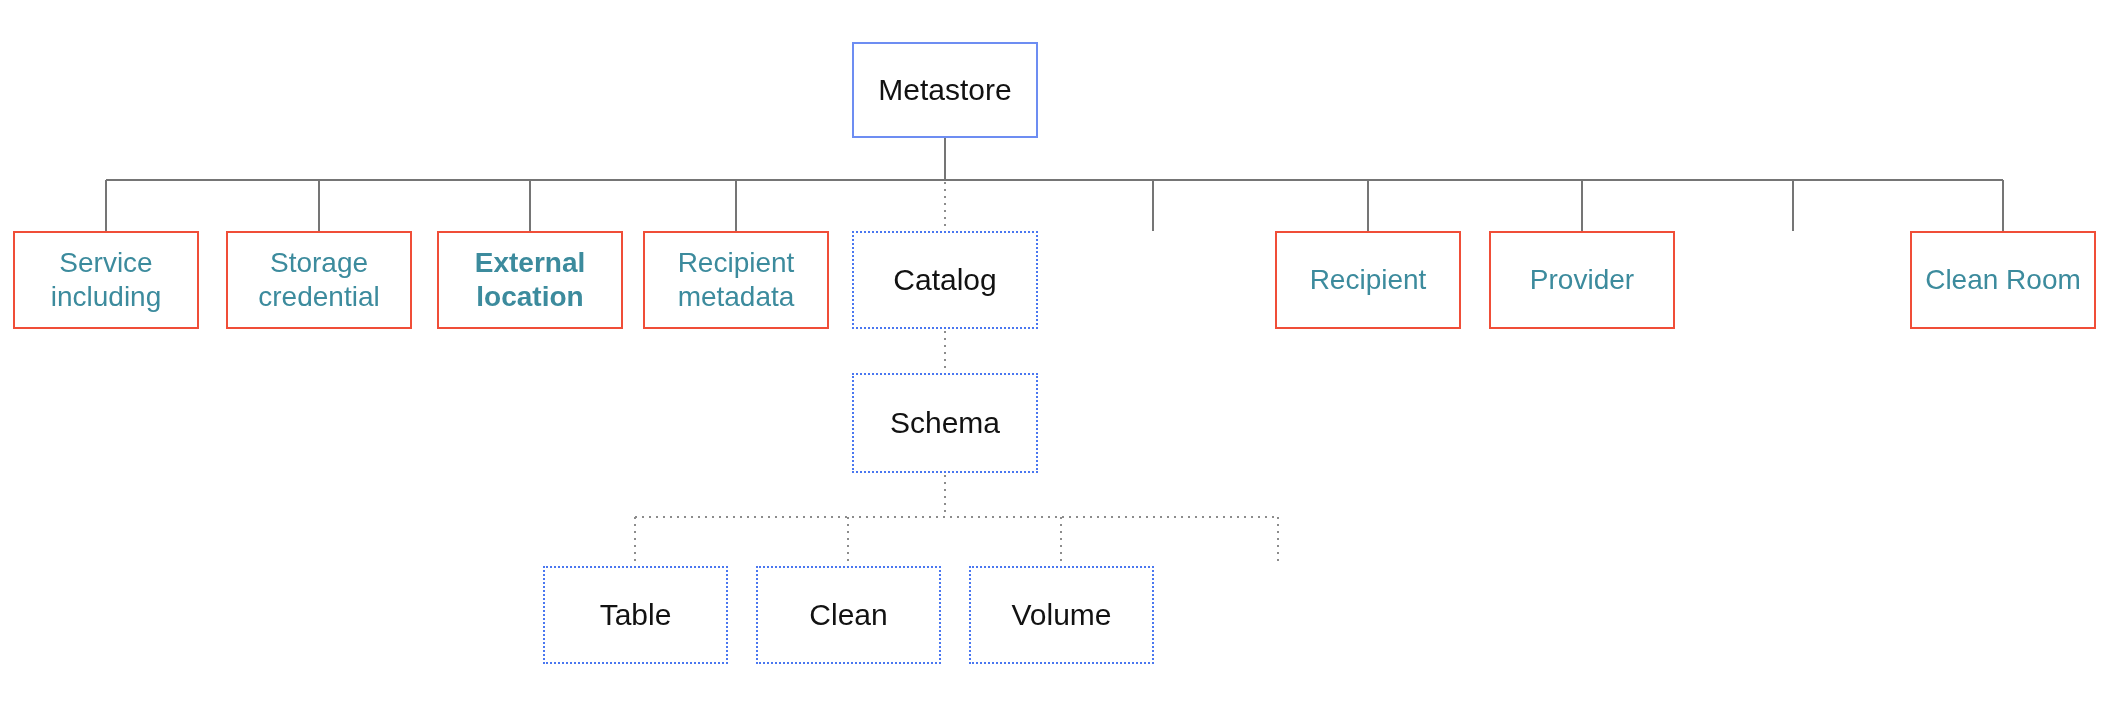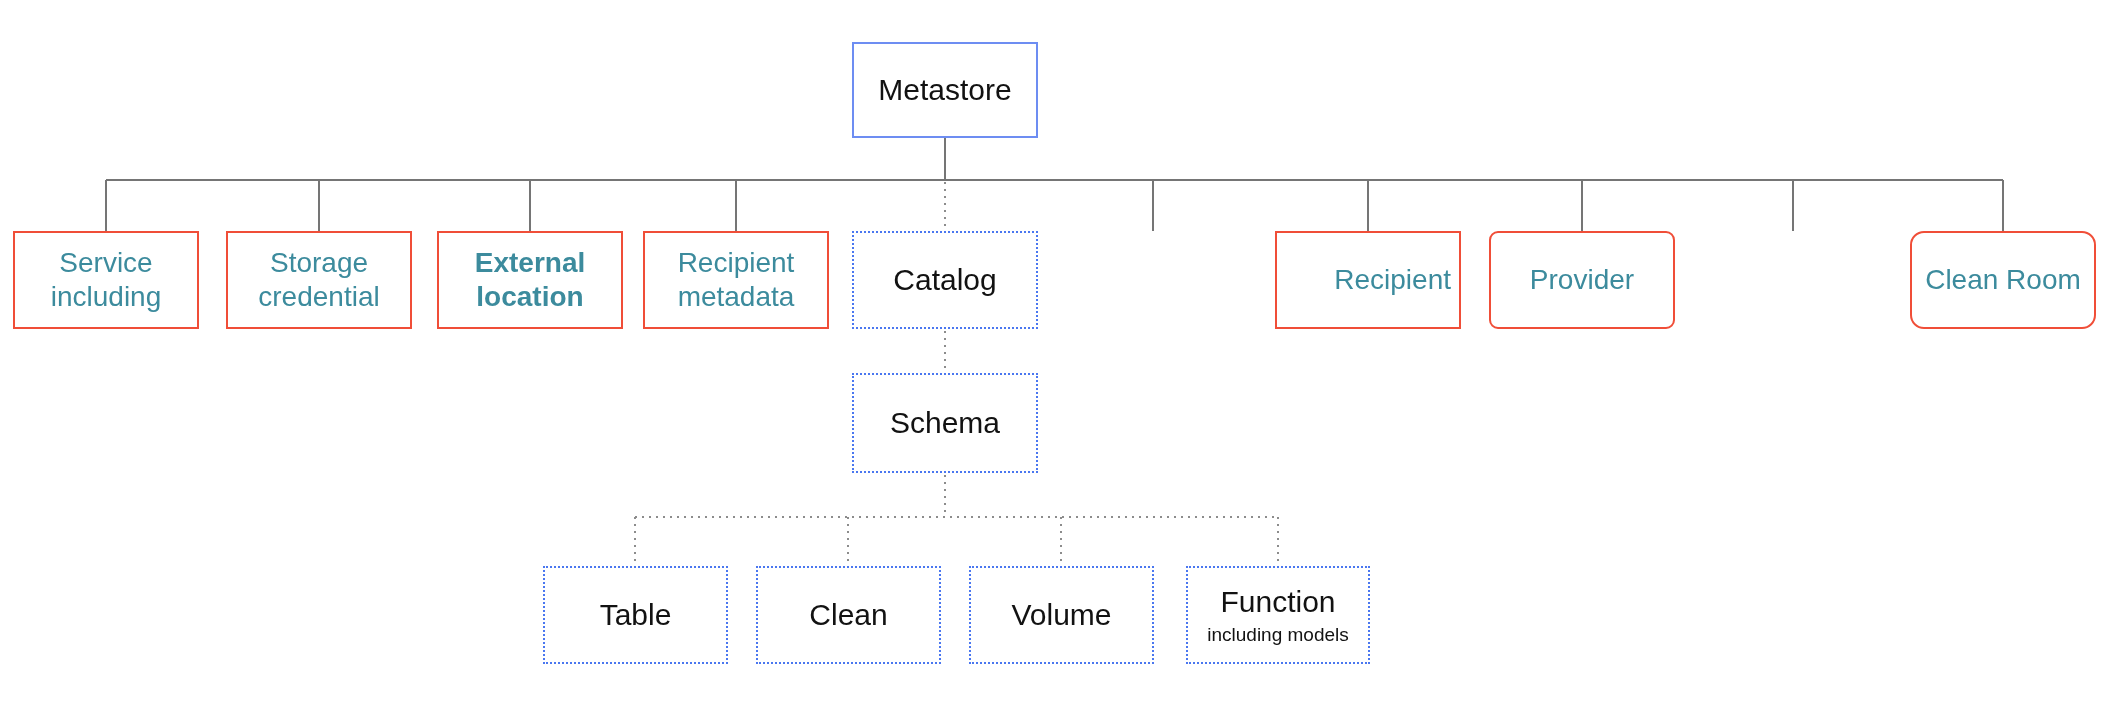--- a/index.html
+++ b/index.html
@@ -67,24 +67,24 @@
   
   .n-metastore   { left: 852px;  top: 42px;  width: 186px; height: 96px; }
   
   .row1          { top: 231px; height: 98px; width: 186px; }
   .n-service     { left: 13px; }
   .n-storage     { left: 226px; }
   .n-extloc      { left: 437px; font-weight: bold; }
   .n-extmeta     { left: 643px; }
   .n-catalog     { left: 852px; }
   .n-share       { left: 1060px; }
-  .n-recipient   { left: 1275px; align-items: flex-end; }
-  .n-provider    { left: 1489px; border-radius: 9px; }
+  .n-recipient   { left: 1275px; }
+  .n-provider    { left: 1489px; }
   .n-connection  { left: 1700px; }
-  .n-cleanroom   { left: 1910px; border-radius: 14px; }
+  .n-cleanroom   { left: 1910px; }
   
   .n-schema      { left: 852px;  top: 373px; width: 186px; height: 100px; }
   
   .row3          { top: 566px; height: 98px; }
   .n-table       { left: 543px;  width: 185px; }
   .n-view        { left: 756px;  width: 185px; }
   .n-volume      { left: 969px;  width: 185px; }
   .n-function    { left: 1186px; width: 184px; }
 
   .solid-line  { stroke: var(--line-gray); stroke-width: 2; fill: none; }
@@ -154,18 +154,14 @@
 
   <div class="node blue-dotted row3 n-table">
     <span>Table</span>
   </div>
   <div class="node blue-dotted row3 n-view">
     <span>Clean</span>
   </div>
   <div class="node blue-dotted row3 n-volume">
     <span>Volume</span>
   </div>
-  <div class="node blue-dotted row3 n-function">
-    <span>Function</span>
-    <span class="sublabel">including models</span>
-  </div>
 
 </div>
 
 </body></html>

